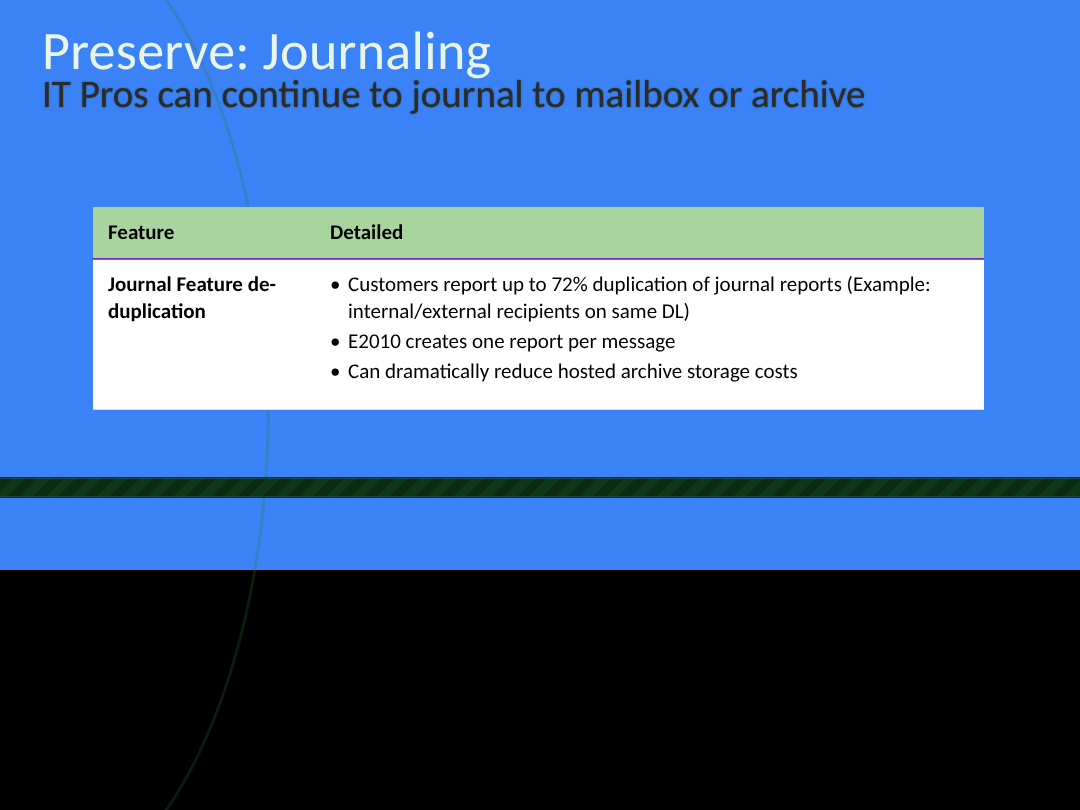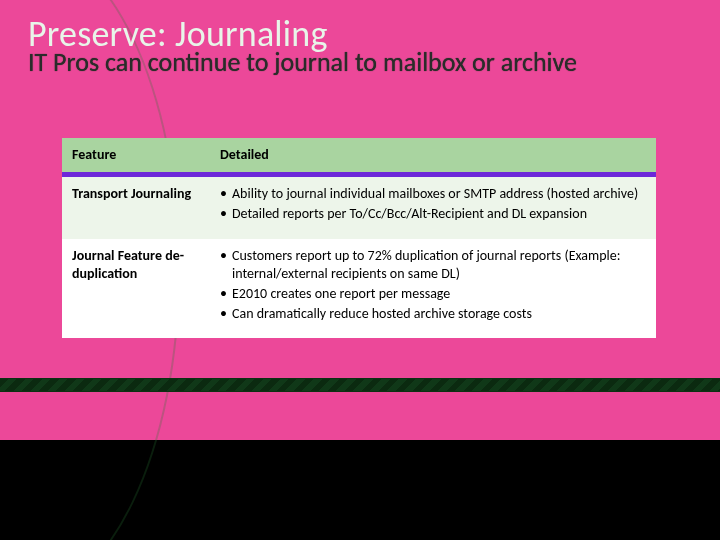--- a/index.html
+++ b/index.html
@@ -5,23 +5,23 @@
   * { margin: 0; padding: 0; box-sizing: border-box; }
   html, body { width: 720px; height: 540px; }
   body {
     background: #000;
     font-family: "Segoe UI", "Calibri", Arial, sans-serif;
     position: relative;
     overflow: hidden;
   }
   .slide {
     width: 720px;
-    height: 440px;
+    height: 380px;
     position: relative;
-    background: #ec4899;
+    background: #3b82f6;
   }
   .decor-arc {
     position: absolute;
     left: -140px;
     top: -60px;
     width: 320px;
     height: 660px;
     border: 2px solid rgba(40,120,50,0.25);
     border-radius: 50%;
     pointer-events: none;
@@ -58,21 +58,21 @@
   }
   col.feature-col { width: 148px; }
   col.benefit-col { width: auto; }
   th {
     background: #a9d4a0;
     color: #000;
     font-weight: 700;
     font-size: 14px;
     text-align: left;
     padding: 8px 10px 9px 10px;
-    border-bottom: 5px solid #6d28d9;
+    border-bottom: 1px solid #6d28d9;
   }
   td {
     vertical-align: top;
     padding: 8px 10px 14px 10px;
     font-size: 14px;
     line-height: 1.28;
     color: #000;
   }
   td.feature {
     font-weight: 700;
@@ -127,29 +127,20 @@
         <col class="feature-col">
         <col class="benefit-col">
       </colgroup>
       <thead>
         <tr>
           <th>Feature</th>
           <th>Detailed</th>
         </tr>
       </thead>
       <tbody>
-        <tr class="row-a">
-          <td class="feature">Transport Journaling</td>
-          <td>
-            <ul class="benefit">
-              <li>Ability to journal individual mailboxes or SMTP address (hosted archive)</li>
-              <li>Detailed reports per To/Cc/Bcc/Alt-Recipient and DL expansion</li>
-            </ul>
-          </td>
-        </tr>
         <tr class="row-b">
           <td class="feature">Journal Feature de-duplication</td>
           <td>
             <ul class="benefit">
               <li>Customers report up to 72% duplication of journal reports (Example: internal/external recipients on same DL)</li>
               <li>E2010 creates one report per message</li>
               <li>Can dramatically reduce hosted archive storage costs</li>
             </ul>
           </td>
         </tr>

